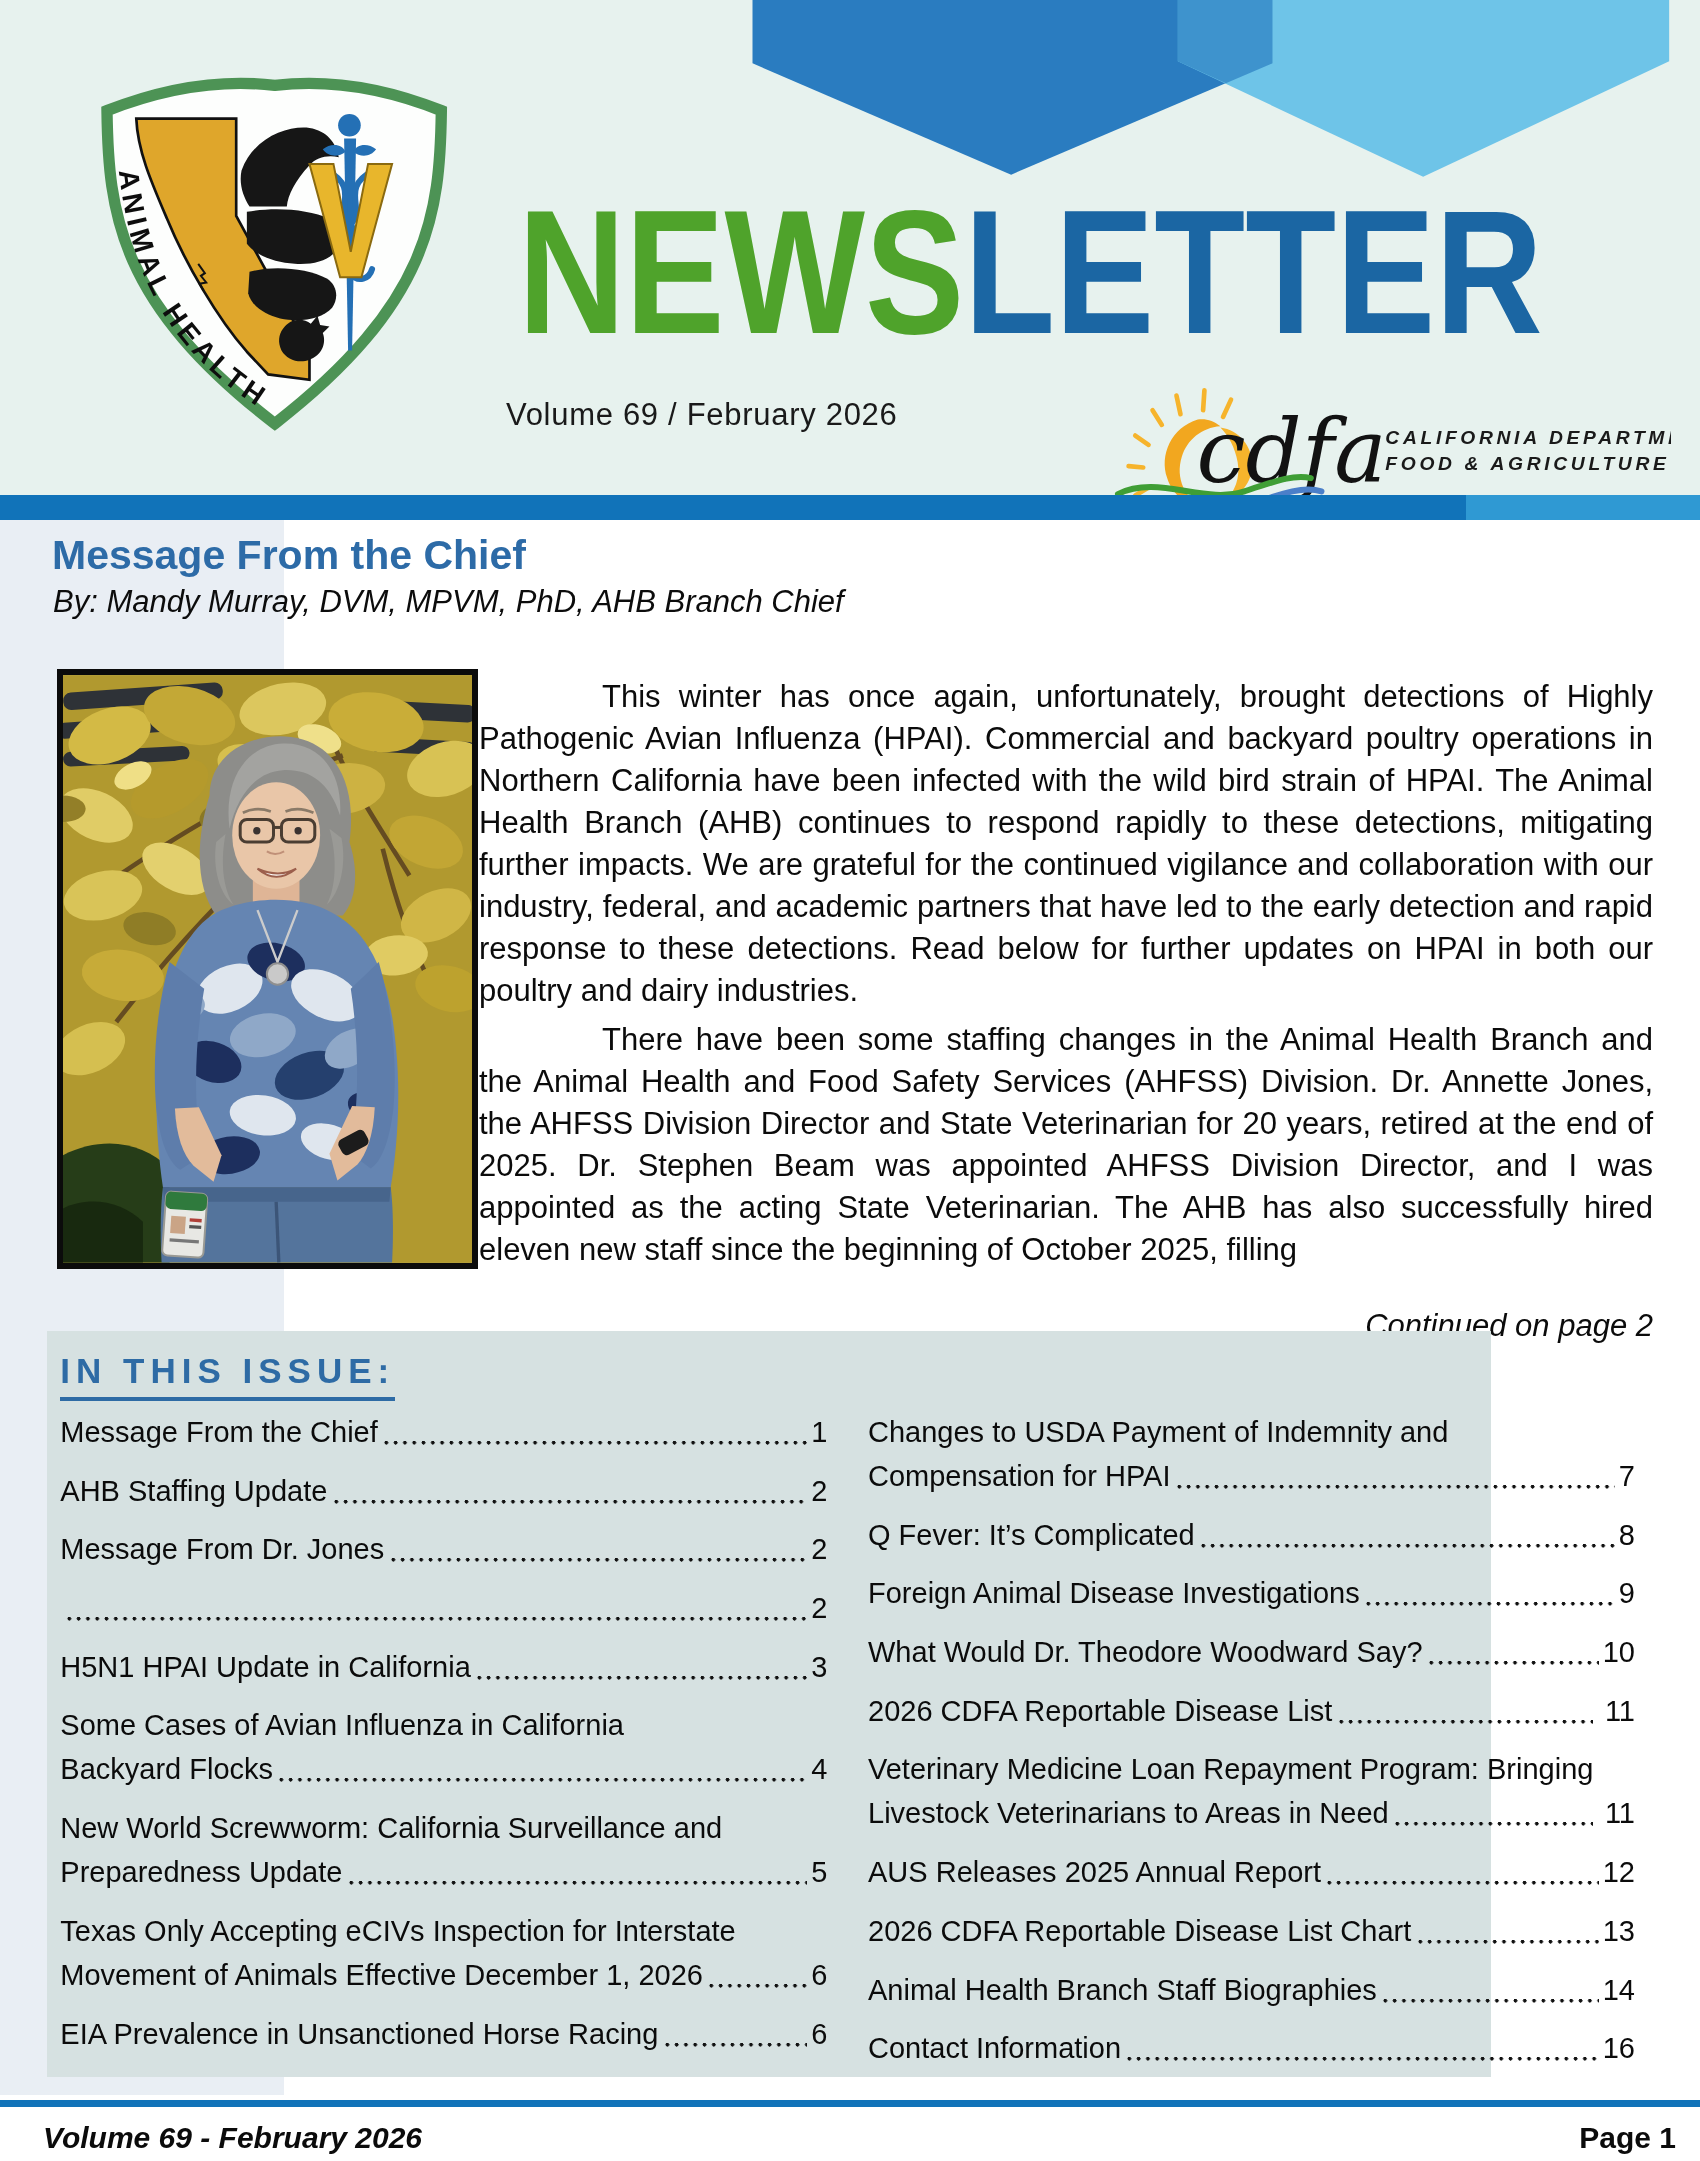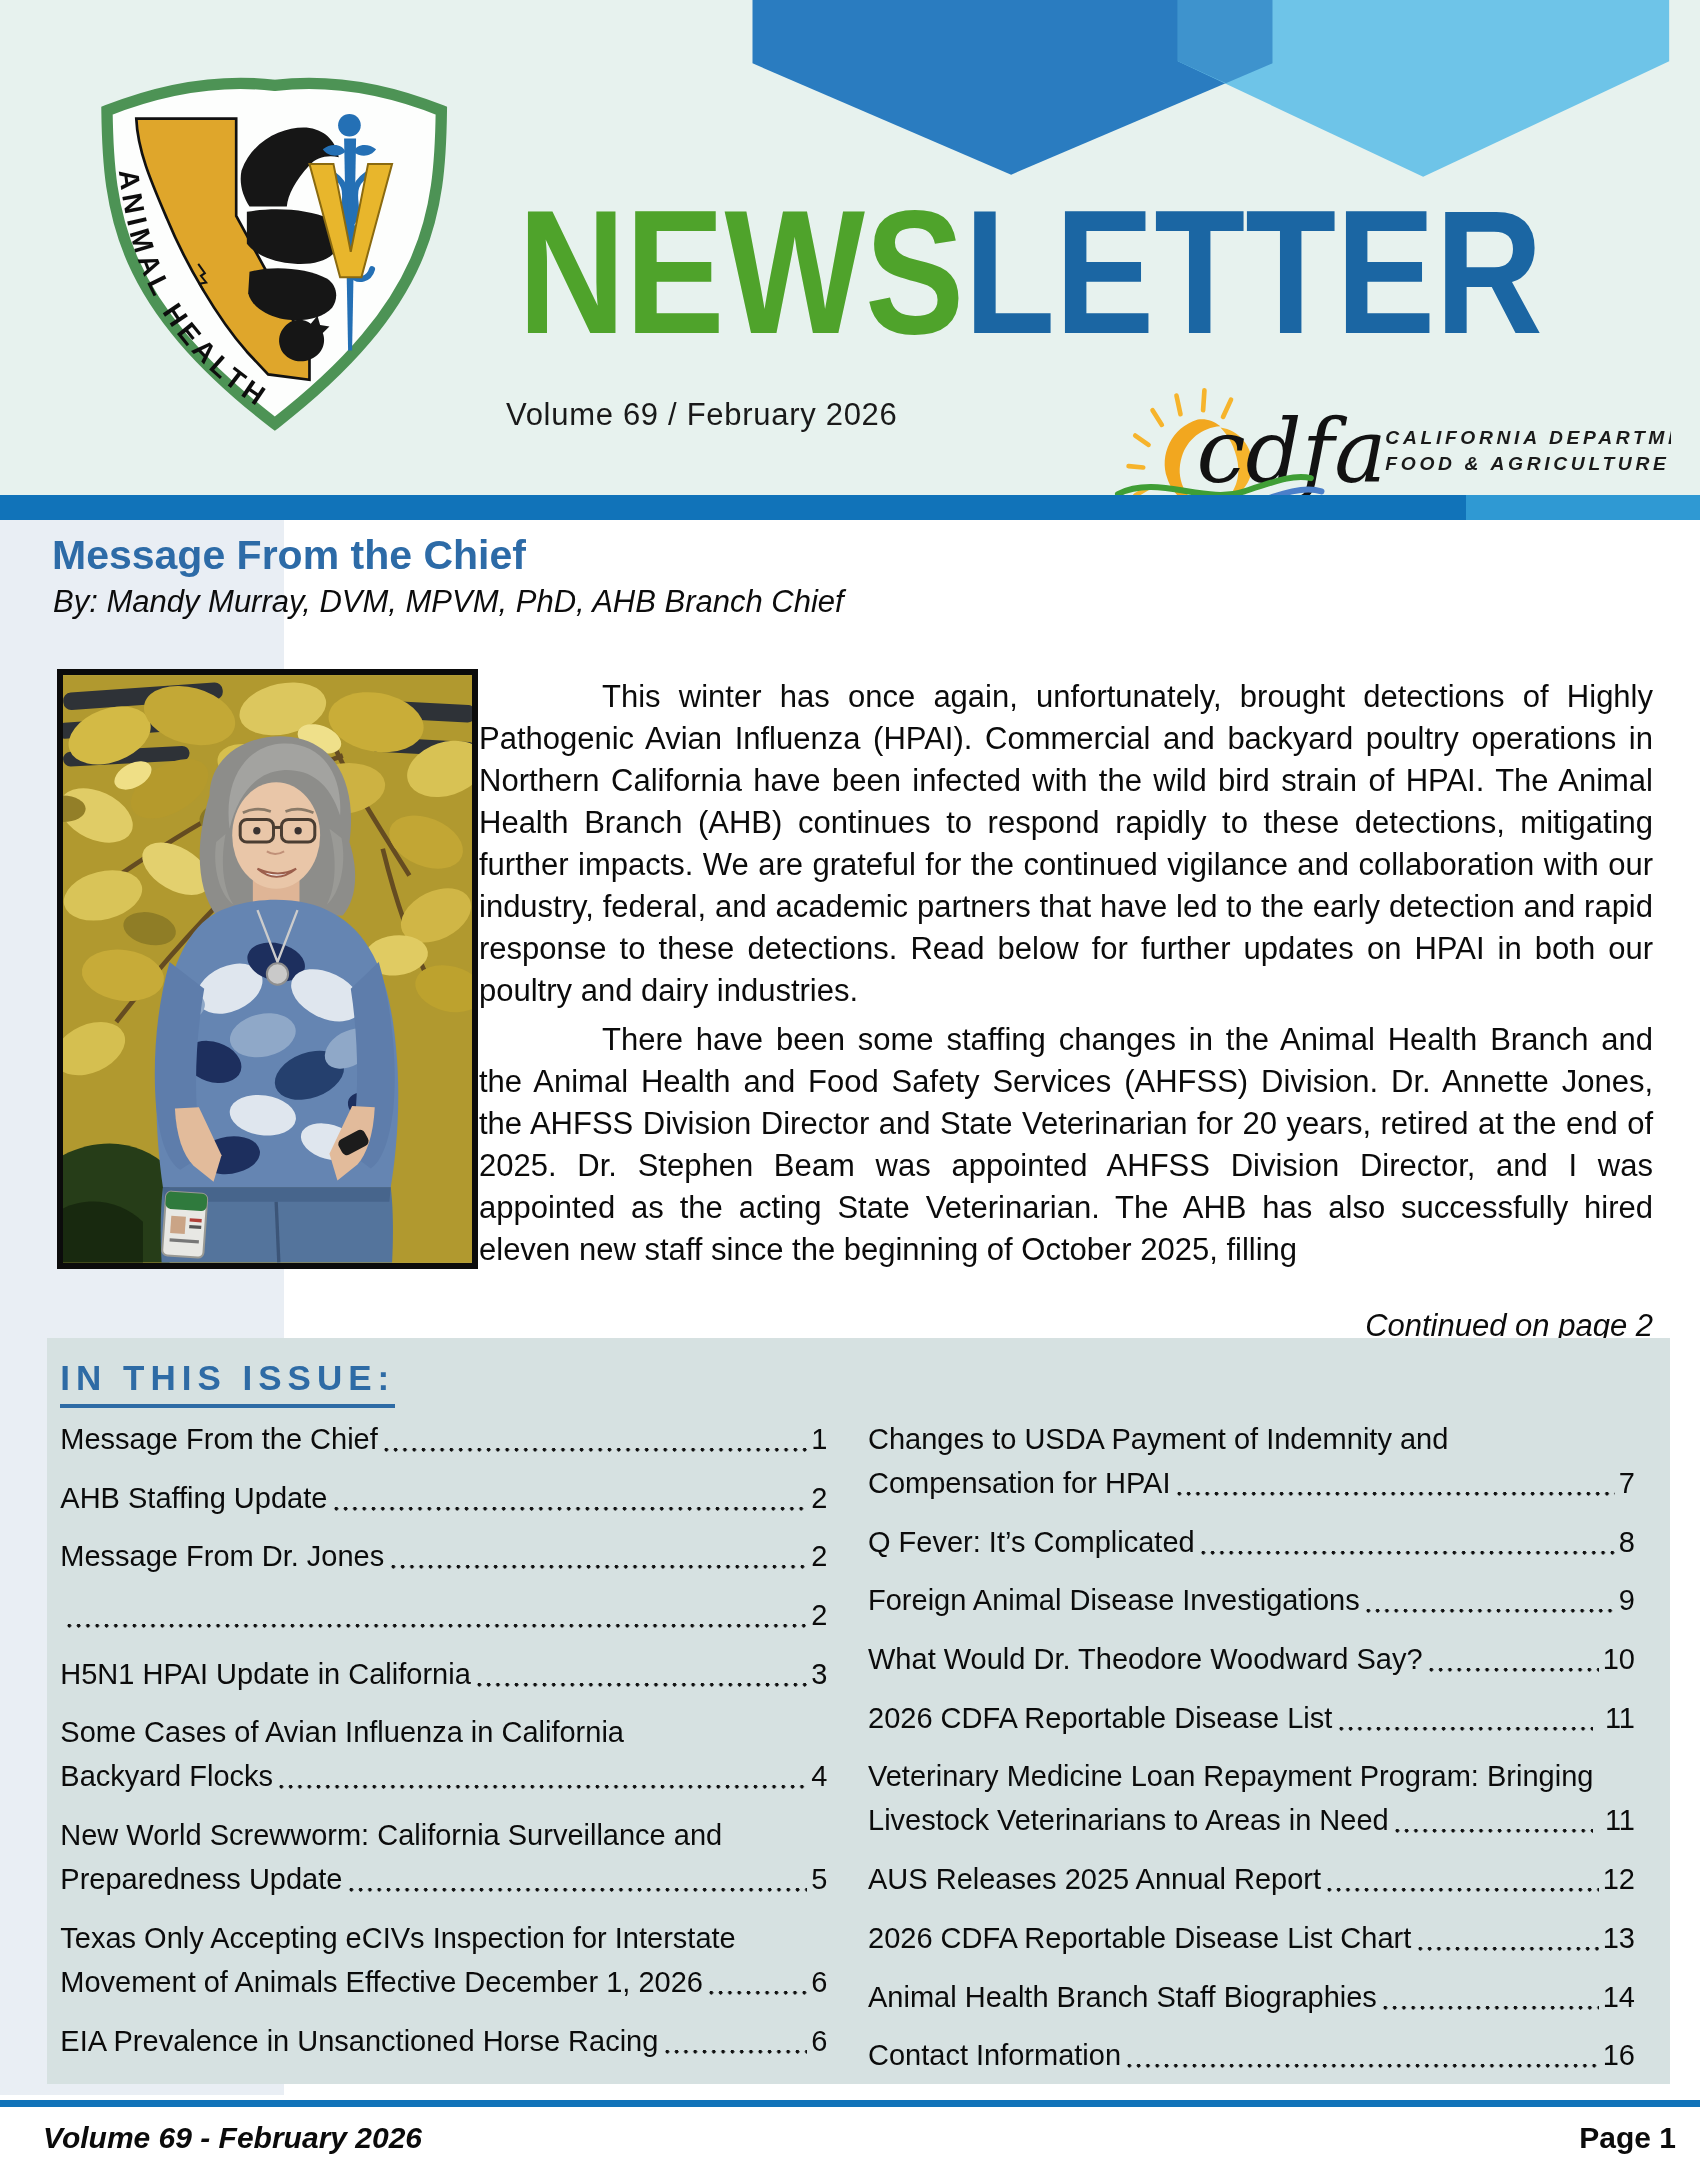--- a/index.html
+++ b/index.html
@@ -20,21 +20,21 @@
   .section-title{position:absolute;left:52px;top:532px;font-size:41px;font-weight:bold;color:#2d6ba7;margin:0;}
   .byline{position:absolute;left:53px;top:584px;font-size:31px;font-style:italic;color:#0c0c0c;}
   .photo{position:absolute;left:57px;top:669px;width:409px;height:588px;border:6px solid #0b0b0b;background:#b5a13c;}
   .photo svg{display:block;}
   .article{position:absolute;left:479px;top:676px;width:1174px;font-size:31px;line-height:42px;
            text-align:justify;color:#0b0b0b;}
   .article p{margin:0 0 7.3px 0;text-indent:123px;}
   .article p.greeting{text-indent:0;}
   .continued{position:absolute;right:48px;top:1272px;font-size:31px;font-style:italic;color:#0b0b0b;margin-top:36px;}
   
-  .toc-box{position:absolute;left:47px;top:1331px;width:1623px;height:746px;background:#d6e1e1;margin-top:7px;}
+  .toc-box{position:absolute;left:47px;top:1331px;width:1444px;height:746px;background:#d6e1e1;}
   .toc-title{position:absolute;left:13.3px;top:20px;font-size:35px;font-weight:bold;color:#2e6ba5;
              letter-spacing:6px;border-bottom:4px solid #2e6ba5;padding-bottom:6px;margin:0;display:inline-block;}
   .toc-col{position:absolute;top:79px;width:767px;}
   .toc-col.left{left:13.3px;}
   .toc-col.right{left:821px;}
   .toc-entry{margin-bottom:14.7px;font-size:29px;line-height:44px;color:#0b0b0b;}
   .toc-line{white-space:nowrap;}
   .toc-last{display:flex;}
   .toc-last .toc-text{white-space:nowrap;}
   .toc-dots{flex:1 1 auto;align-self:flex-end;height:6px;margin:0 4px 8px 5.3px;

